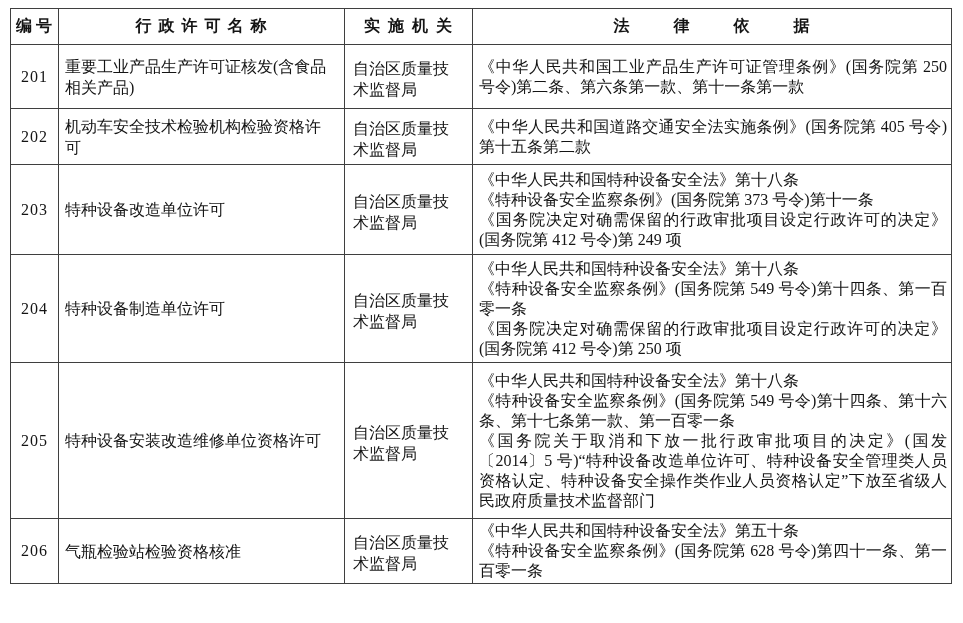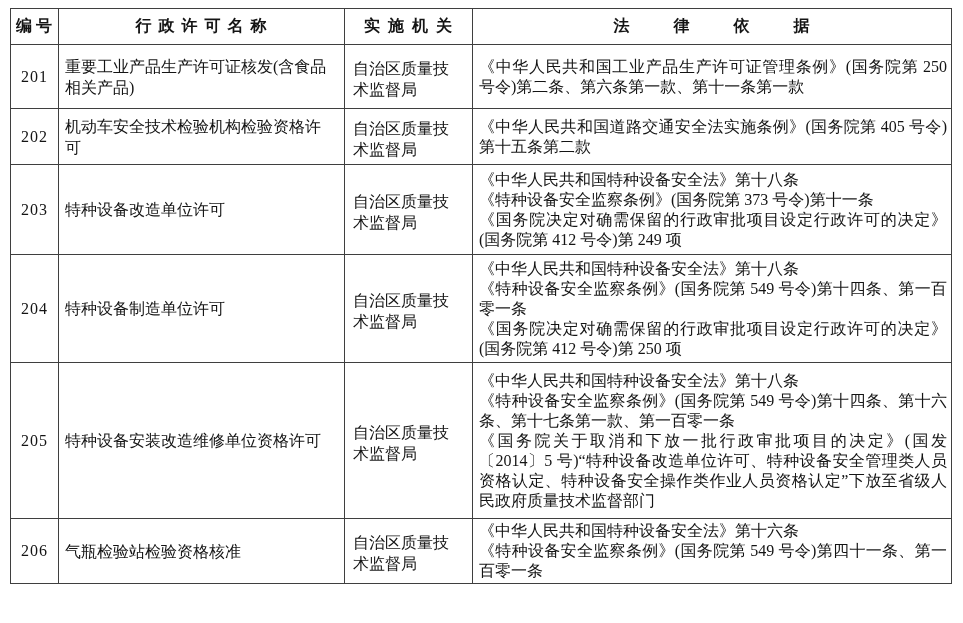--- a/index.html
+++ b/index.html
@@ -146,19 +146,19 @@
         <div class="legal-line">《特种设备安全监察条例》(国务院第 549 号令)第十四条、第十六条、第十七条第一款、第一百零一条</div>
         <div class="legal-line">《国务院关于取消和下放一批行政审批项目的决定》(国发〔2014〕5 号)“特种设备改造单位许可、特种设备安全管理类人员资格认定、特种设备安全操作类作业人员资格认定”下放至省级人民政府质量技术监督部门</div>
       </td>
     </tr>
 
     <tr class="row-206">
       <td class="cell-num">206</td>
       <td class="cell-name">气瓶检验站检验资格核准</td>
       <td class="cell-agency">自治区质量技术监督局</td>
       <td class="cell-legal">
-        <div class="legal-line">《中华人民共和国特种设备安全法》第十六条</div>
-        <div class="legal-line">《特种设备安全监察条例》(国务院第 549 号令)第四十一条、第一百零一条</div>
+        <div class="legal-line">《中华人民共和国特种设备安全法》第五十条</div>
+        <div class="legal-line">《特种设备安全监察条例》(国务院第 628 号令)第四十一条、第一百零一条</div>
       </td>
     </tr>
   </tbody>
     </table>
 </div>
 
 </body></html>

